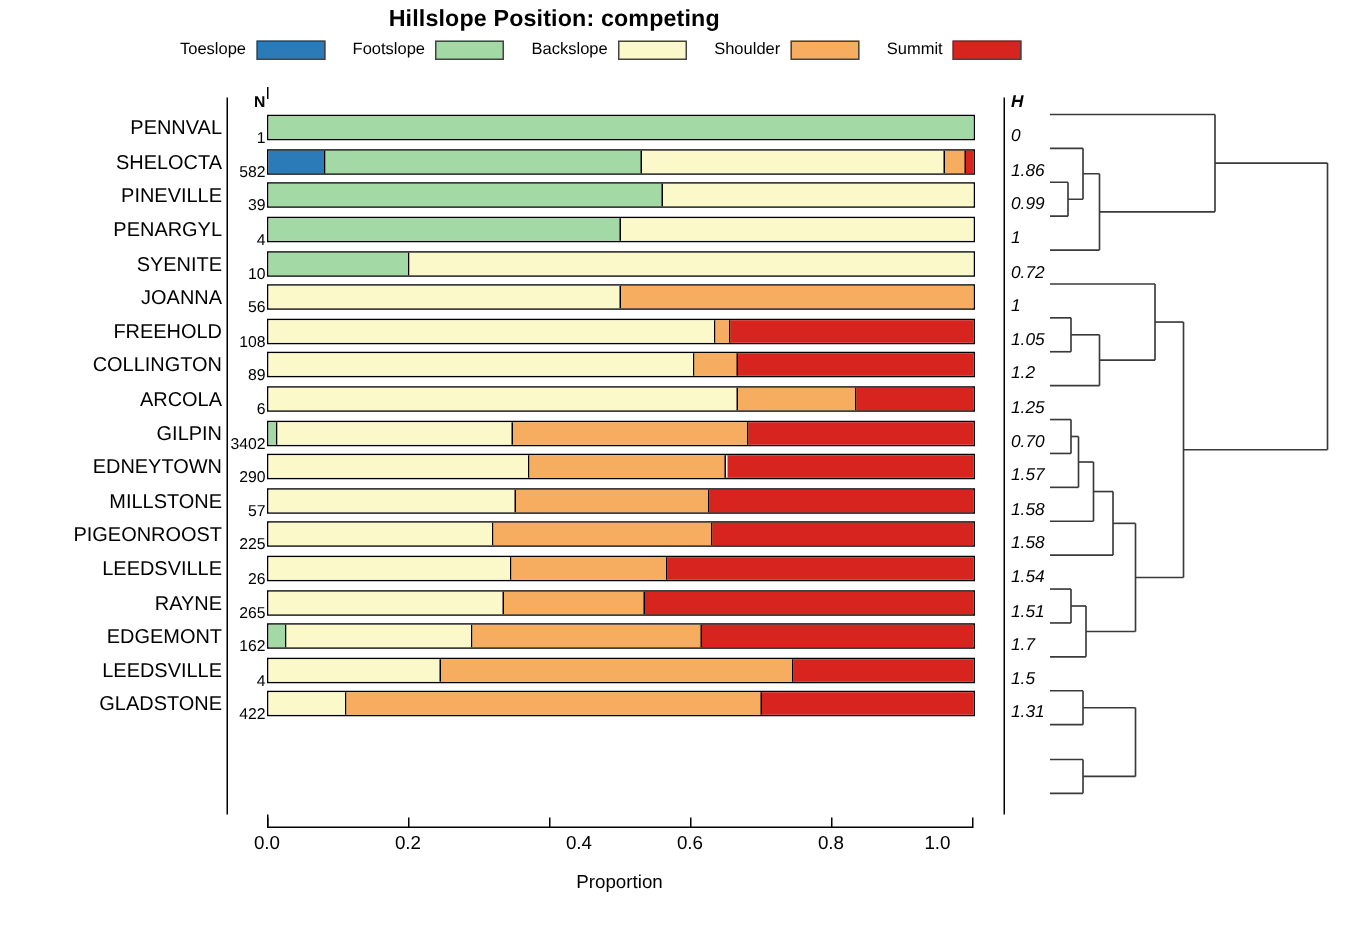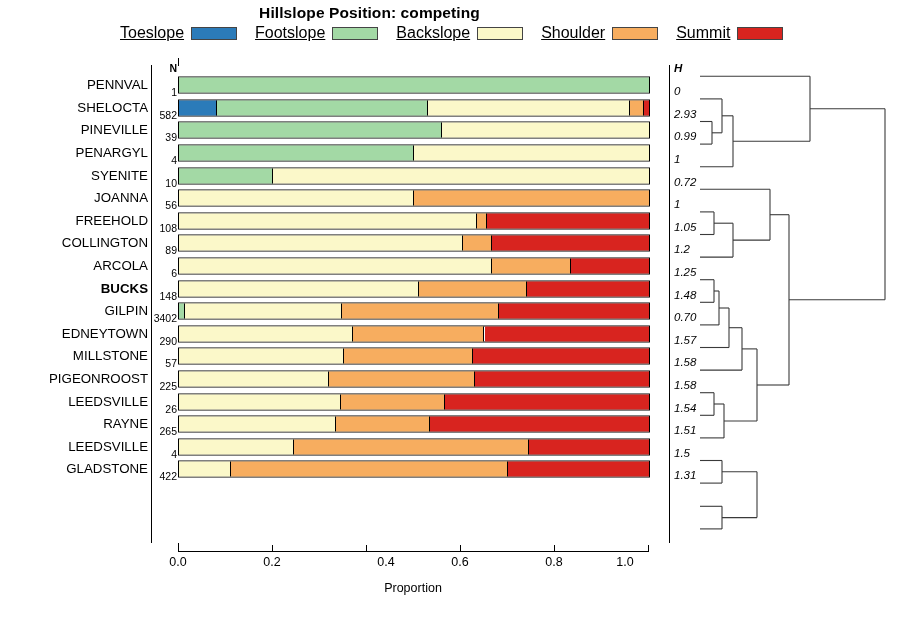--- a/index.html
+++ b/index.html
@@ -20,21 +20,21 @@
     font-size:15.5px;font-weight:bold;
     letter-spacing:0.1px;
   }
 
   
   .legend{
     position:absolute;left:120px;top:24px;width:660px;height:18px;
     display:flex;align-items:center;
   }
   .legend-item{display:flex;align-items:center;margin-right:18px;}
-  .legend-label{font-size:16px;margin-right:7px;white-space:nowrap;text-decoration:underline;}
+  .legend-label{font-size:11px;margin-right:7px;white-space:nowrap;}
   .legend-swatch{
     width:46px;height:13px;
     border:1px solid #444;
     box-sizing:border-box;
   }
 
   
   .panel-border{
     position:absolute;
     left:151px;top:65px;width:519px;height:478px;
@@ -161,21 +161,21 @@
         <div class="row">
           <div class="row-name">SHELOCTA</div>
           <div class="row-n">582</div>
           <div class="bar">
             <div class="seg" style="left: 0px; width: 37.6px; background: rgb(43, 123, 185);"></div>
             <div class="seg" style="left: 37.6px; width: 211.5px; background: rgb(163, 217, 165);"></div>
             <div class="seg" style="left: 249.1px; width: 202.1px; background: rgb(251, 248, 201);"></div>
             <div class="seg" style="left: 451.2px; width: 14.1px; background: rgb(247, 173, 95);"></div>
             <div class="seg last" style="left: 465.3px; width: 4.7px; background: rgb(216, 36, 31);"></div>
           </div>
-          <div class="row-h">2.93</div>
+          <div class="row-h">1.86</div>
         </div>
         <div class="row">
           <div class="row-name">PINEVILLE</div>
           <div class="row-n">39</div>
           <div class="bar">
             <div class="seg" style="left: 0px; width: 263.2px; background: rgb(163, 217, 165);"></div>
             <div class="seg last" style="left: 263.2px; width: 206.8px; background: rgb(251, 248, 201);"></div>
           </div>
           <div class="row-h">0.99</div>
         </div>
@@ -228,30 +228,20 @@
         </div>
         <div class="row">
           <div class="row-name">ARCOLA</div>
           <div class="row-n">6</div>
           <div class="bar">
             <div class="seg" style="left: 0px; width: 312.55px; background: rgb(251, 248, 201);"></div>
             <div class="seg" style="left: 312.55px; width: 79.9px; background: rgb(247, 173, 95);"></div>
             <div class="seg last" style="left: 392.45px; width: 77.55px; background: rgb(216, 36, 31);"></div>
           </div>
           <div class="row-h">1.25</div>
-        </div>
-        <div class="row">
-          <div class="row-name bold">BUCKS</div>
-          <div class="row-n">148</div>
-          <div class="bar">
-            <div class="seg" style="left: 0px; width: 239.7px; background: rgb(251, 248, 201);"></div>
-            <div class="seg" style="left: 239.7px; width: 108.1px; background: rgb(247, 173, 95);"></div>
-            <div class="seg last" style="left: 347.8px; width: 122.2px; background: rgb(216, 36, 31);"></div>
-          </div>
-          <div class="row-h">1.48</div>
         </div>
         <div class="row">
           <div class="row-name">GILPIN</div>
           <div class="row-n">3402</div>
           <div class="bar">
             <div class="seg" style="left: 0px; width: 5.64px; background: rgb(163, 217, 165);"></div>
             <div class="seg" style="left: 5.64px; width: 157.45px; background: rgb(251, 248, 201);"></div>
             <div class="seg" style="left: 163.09px; width: 156.51px; background: rgb(247, 173, 95);"></div>
             <div class="seg last" style="left: 319.6px; width: 150.4px; background: rgb(216, 36, 31);"></div>
           </div>
@@ -299,20 +289,31 @@
         </div>
         <div class="row">
           <div class="row-name">RAYNE</div>
           <div class="row-n">265</div>
           <div class="bar">
             <div class="seg" style="left: 0px; width: 157.45px; background: rgb(251, 248, 201);"></div>
             <div class="seg" style="left: 157.45px; width: 94px; background: rgb(247, 173, 95);"></div>
             <div class="seg last" style="left: 251.45px; width: 218.55px; background: rgb(216, 36, 31);"></div>
           </div>
           <div class="row-h">1.51</div>
+        </div>
+        <div class="row">
+          <div class="row-name">EDGEMONT</div>
+          <div class="row-n">162</div>
+          <div class="bar">
+            <div class="seg" style="left: 0px; width: 11.75px; background: rgb(163, 217, 165);"></div>
+            <div class="seg" style="left: 11.75px; width: 124.55px; background: rgb(251, 248, 201);"></div>
+            <div class="seg" style="left: 136.3px; width: 152.75px; background: rgb(247, 173, 95);"></div>
+            <div class="seg last" style="left: 289.05px; width: 180.95px; background: rgb(216, 36, 31);"></div>
+          </div>
+          <div class="row-h">1.7</div>
         </div>
         <div class="row">
           <div class="row-name">LEEDSVILLE</div>
           <div class="row-n">4</div>
           <div class="bar">
             <div class="seg" style="left: 0px; width: 115.15px; background: rgb(251, 248, 201);"></div>
             <div class="seg" style="left: 115.15px; width: 235px; background: rgb(247, 173, 95);"></div>
             <div class="seg last" style="left: 350.15px; width: 119.85px; background: rgb(216, 36, 31);"></div>
           </div>
           <div class="row-h">1.5</div>

